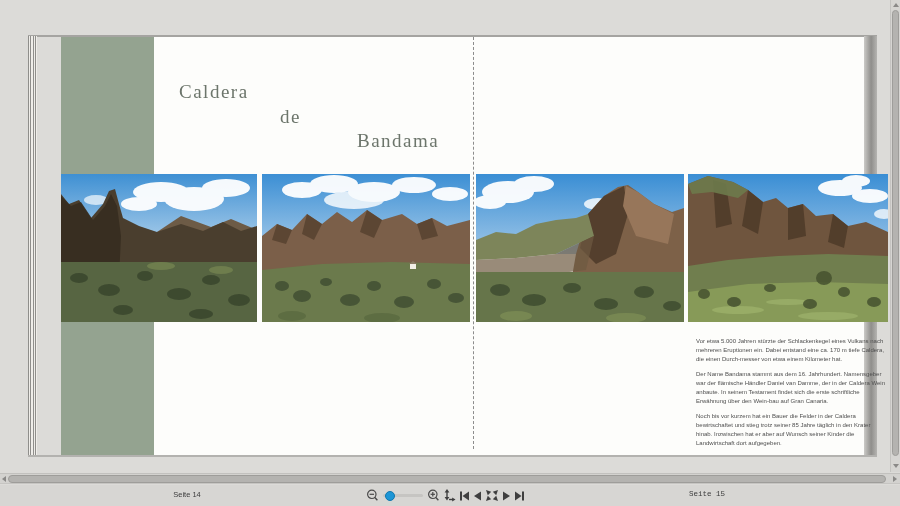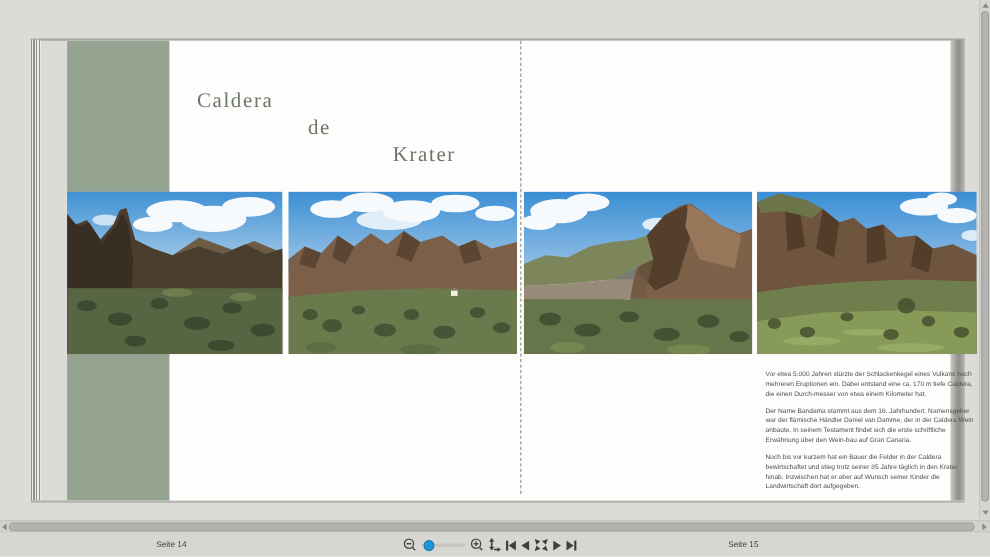--- a/index.html
+++ b/index.html
@@ -48,44 +48,44 @@
   .hthumb { position:absolute; left:8px; top:1px; height:8px; width:878px; background:#b4b3b0;
     border:1px solid #9e9d9a; border-radius:4px; }
   .arr { position:absolute; width:0; height:0; }
   .arr-up   { top:3px; left:2px; border-left:3px solid transparent; border-right:3px solid transparent; border-bottom:4px solid #8a8987; }
   .arr-down { bottom:4px; left:2px; border-left:3px solid transparent; border-right:3px solid transparent; border-top:4px solid #8a8987; }
   .arr-left  { left:2px; top:2px; border-top:3px solid transparent; border-bottom:3px solid transparent; border-right:4px solid #8a8987; }
   .arr-right { right:3px; top:2px; border-top:3px solid transparent; border-bottom:3px solid transparent; border-left:4px solid #8a8987; }
 
   
   .statusbar { position:absolute; left:0; bottom:0; width:900px; height:21px; background:#d7d6d3; }
-  .page-label { position:absolute; top:5px; width:90px; font-size:7.5px; color:#3c3c3c; }
+  .page-label { position:absolute; top:5px; width:90px; text-align:center; font-size:7.5px; color:#3c3c3c; }
   .label-left { left:142px; }
-  .label-right { left:662px; }
+  .label-right { left:662px;font-family:Liberation Mono, monospace; }
   .controls { position:absolute; left:366px; top:3px; height:15px; display:flex; align-items:center; gap:3px; }
   .ctl { display:flex; align-items:center; justify-content:center; cursor:pointer; }
   .slider-track { position:relative; width:40px; height:3px; background:#c6c5c2; border-radius:2px; margin:0 1px; }
   .slider-handle { position:absolute; left:2px; top:-3.5px; width:10px; height:10px; border-radius:50%;
     background:#1d96d6; border:1px solid #1277ad; }
 </style>
 </head>
 <body>
 
 <div class="book">
   <div class="edge-top"></div>
   <div class="stack-left"></div>
   <div class="edge-right"></div>
   <div class="edge-bottom"></div>
 
   <div class="pages">
     <div class="green-band"></div>
 
     <div class="title-line t1">Caldera</div>
     <div class="title-line t2">de</div>
-    <div class="title-line t3">Krater</div>
+    <div class="title-line t3">Bandama</div>
 
     <div class="center-fold"></div>
 
     <div class="photos-row">
 
       <div class="photo p1">
         <svg viewBox="0 0 196 148" preserveAspectRatio="none">
           <defs>
             <linearGradient id="sky1" x1="0" y1="0" x2="0" y2="1">
               <stop offset="0" stop-color="#3f90d3"></stop>

